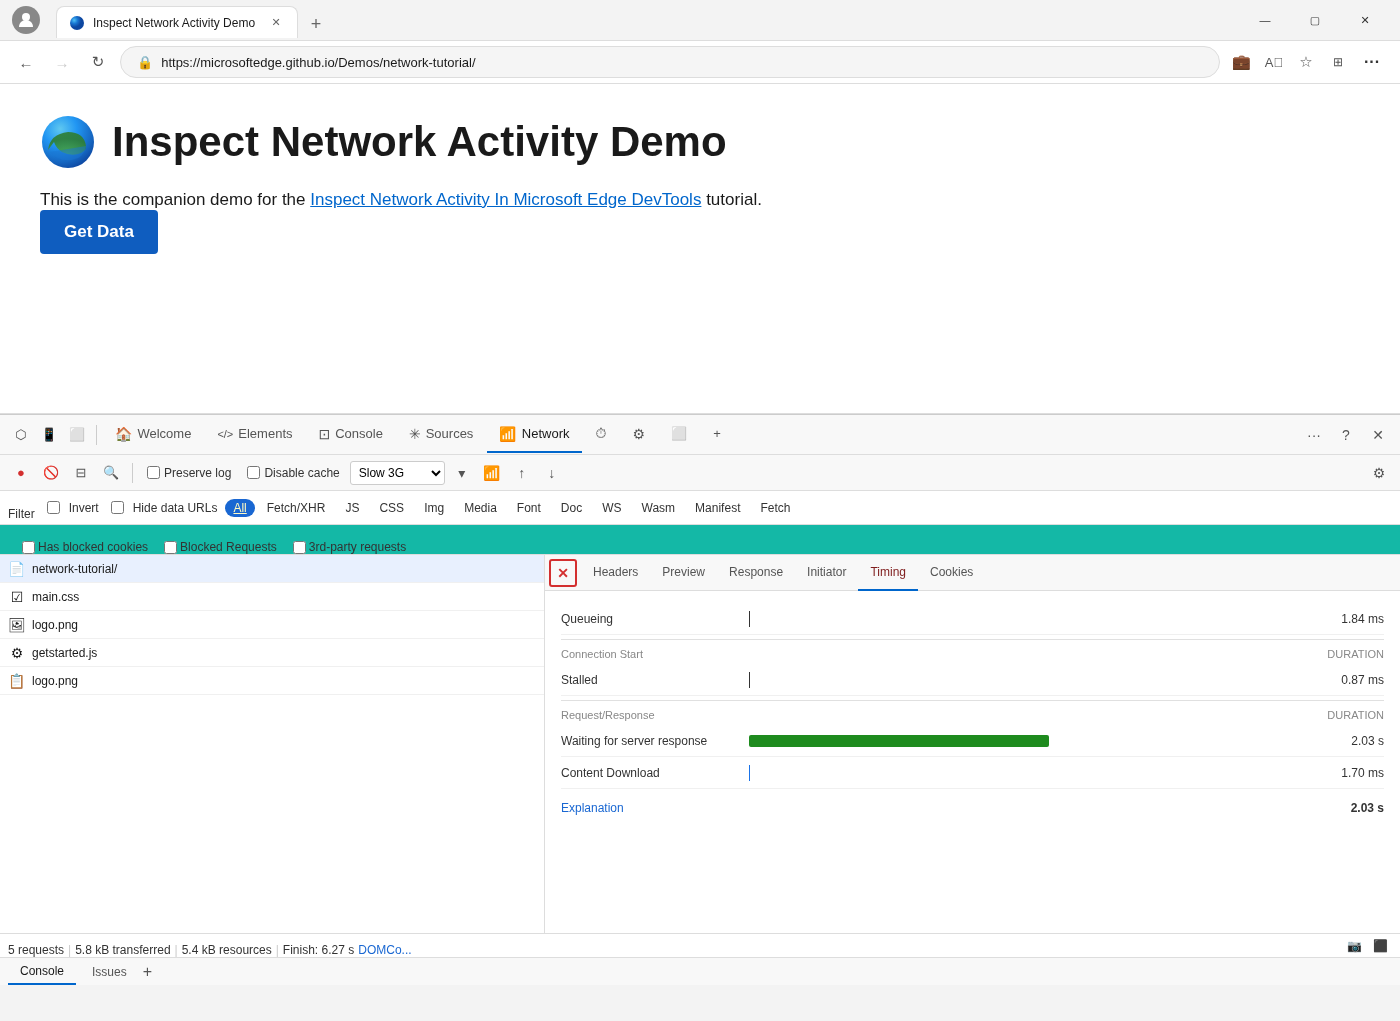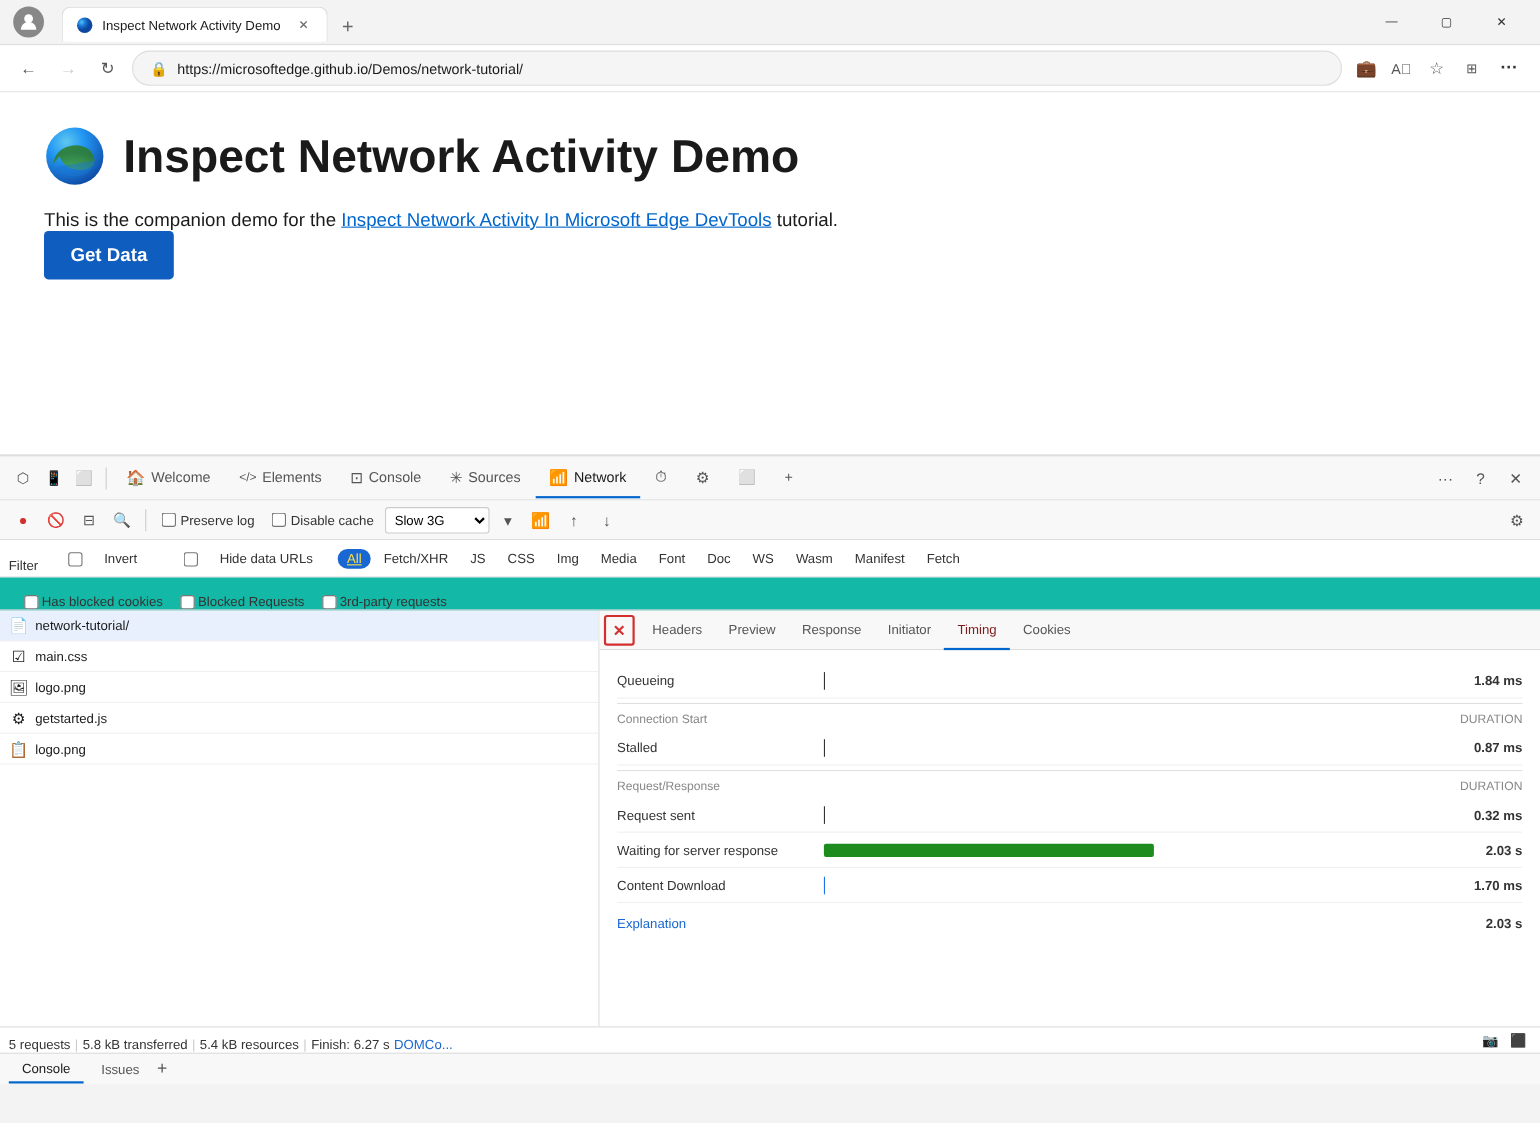--- a/index.html
+++ b/index.html
@@ -90,26 +90,26 @@
       font-size: 12px; padding: 0 4px; cursor: pointer;
     }
     .toolbar-icon-btn { width: 26px; height: 26px; display: flex; align-items: center; justify-content: center; cursor: pointer; color: #555; font-size: 14px; }
     .toolbar-settings { margin-left: auto; }
 
     .filter-bar {
       display: flex; align-items: center; height: 34px; border-bottom: 1px solid #ddd;
       background: white; padding: 0 8px; gap: 4px;
     }
     .filter-label { font-size: 12px; color: #333; margin-right: 4px; margin-top: 12px; }
-    .filter-checkbox { display: flex; align-items: flex-end; gap: 20px; font-size: 12px; color: #333; margin: 0 19px; cursor: pointer; }
+    .filter-checkbox { display: flex; align-items: flex-start; gap: 9px; font-size: 12px; color: #333; margin: 0 4px; cursor: pointer; }
     .filter-type-btn {
       padding: 2px 8px; font-size: 12px; border-radius: 12px; border: none;
       background: transparent; cursor: pointer; color: #333;
     }
-    .filter-type-btn.all { background: #1967d2; color: #fde047; text-decoration: underline; }
+    .filter-type-btn.all { background: #1967d2; color: #fef9c3; text-decoration: underline; }
 
     .filter-bar2 {
       display: flex; align-items: flex-end; height: 30px; border-bottom: 1px solid #ddd;
       background: #14b8a6; padding: 0 16px; gap: 4px;
     }
     .filter2-checkbox { display: flex; align-items: center; gap: 3px; font-size: 12px; color: #333; margin: 0 6px; cursor: pointer; }
 
     
     .network-body { display: flex; flex: 1; overflow: hidden; }
 
@@ -148,21 +148,21 @@
       display: flex; align-items: center; padding: 6px 0; border-bottom: 1px solid #f0f0f0;
       min-height: 32px;
     }
     .timing-label { font-size: 12px; color: #333; width: 180px; flex-shrink: 0; }
     .timing-bar-area { flex: 1; display: flex; align-items: center; padding: 0 8px; position: relative; }
     .timing-marker { width: 1px; height: 16px; background: #333; }
     .timing-bar {
       height: 12px; background: #1e8b1e; border-radius: 2px;
     }
     .timing-bar-blue { background: #1a73e8; }
-    .timing-duration { font-size: 12px; color: #333; width: 80px; text-align: right; flex-shrink: 0; font-weight: bold; }
+    .timing-duration { font-size: 12px; color: #333; width: 80px; text-align: right; flex-shrink: 0; }
     .timing-section-header {
       display: flex; justify-content: space-between; font-size: 11px;
       color: #888; padding: 8px 0 4px 0; border-top: 1px solid #e0e0e0; margin-top: 4px;
     }
     .timing-section-header:first-child { border-top: none; margin-top: 0; }
 
     .explanation-row {
       display: flex; justify-content: space-between; align-items: center; padding: 8px 0; margin-top: 4px;
     }
     .explanation-link { color: #1967d2; font-size: 12px; cursor: pointer; text-decoration: none; }
@@ -465,27 +465,20 @@
             <div class="timing-marker"></div>
           </div>
           <span class="timing-duration">0.87 ms</span>
         </div>
 
         <div class="timing-section-header">
           <span>Request/Response</span>
           <span>DURATION</span>
         </div>
 
-        <div class="timing-row">
-          <span class="timing-label">Request sent</span>
-          <div class="timing-bar-area">
-            <div class="timing-marker"></div>
-          </div>
-          <span class="timing-duration">0.32 ms</span>
-        </div>
 
         <div class="timing-row">
           <span class="timing-label">Waiting for server response</span>
           <div class="timing-bar-area">
             <div class="timing-bar" style="width: 300px;"></div>
           </div>
           <span class="timing-duration">2.03 s</span>
         </div>
 
         <div class="timing-row">

